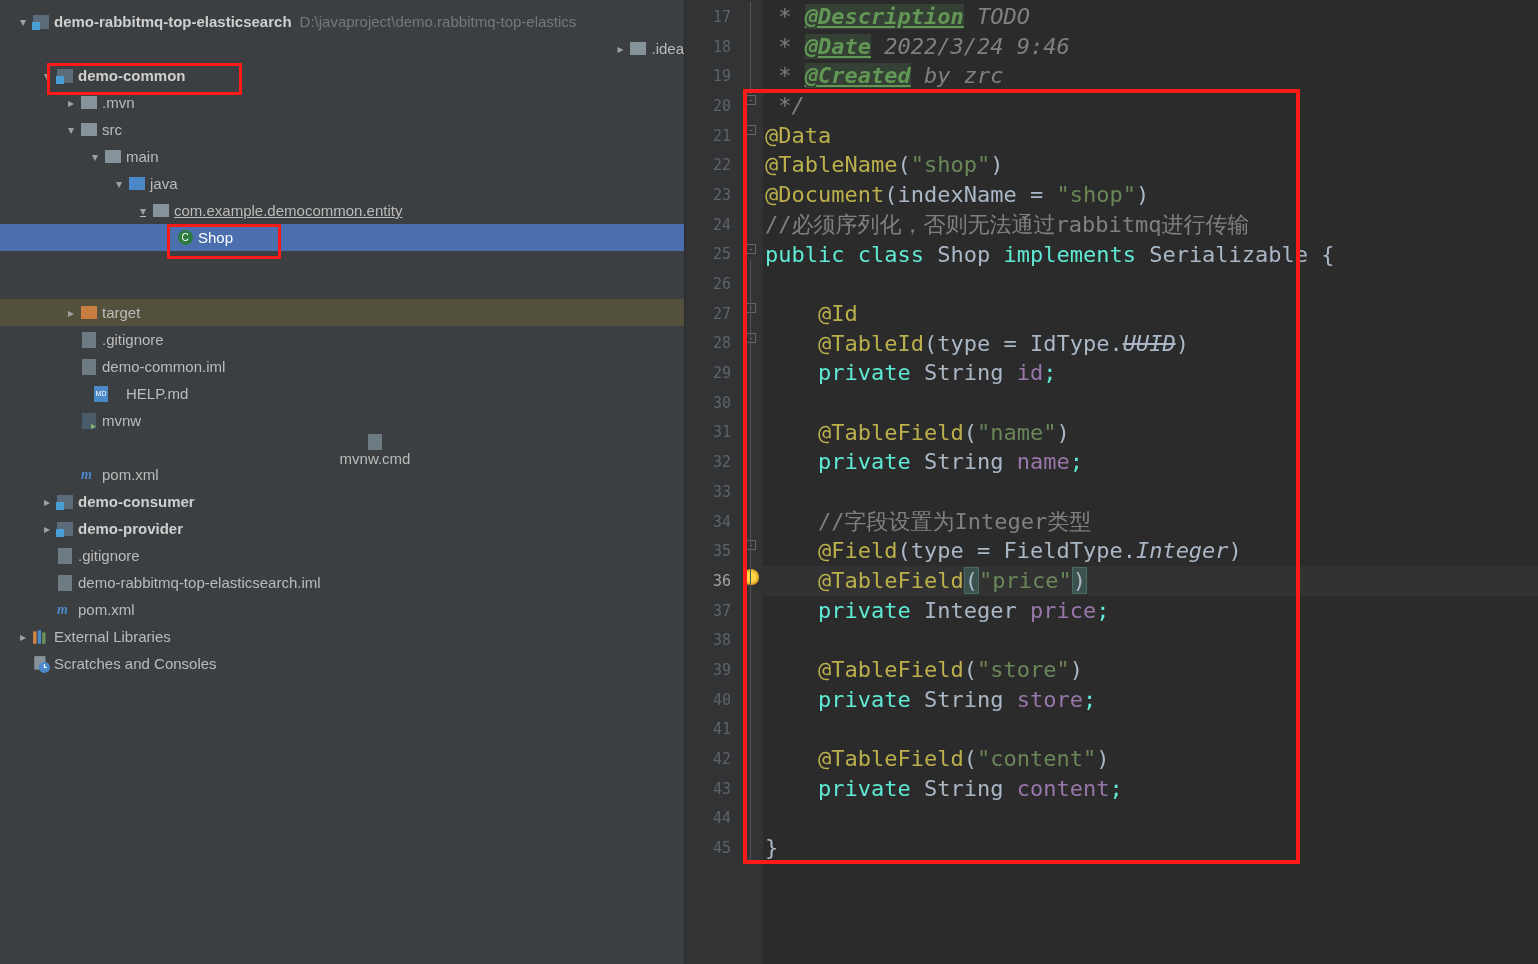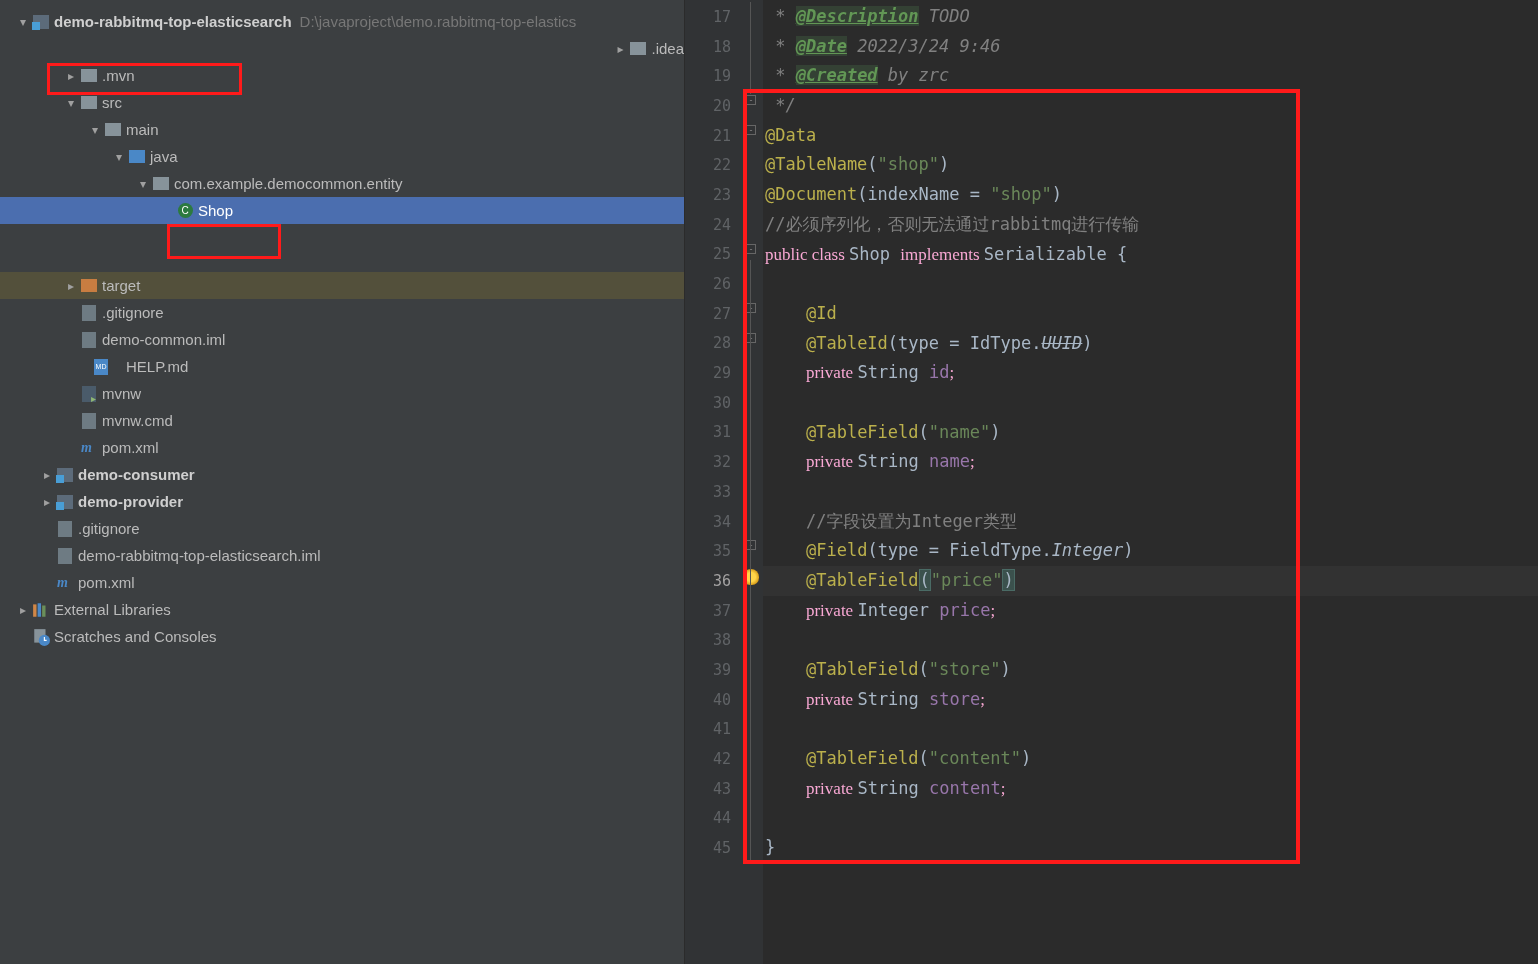--- a/index.html
+++ b/index.html
@@ -125,37 +125,37 @@
   left: 0px;
   width: 16px;
   height: 16px;
   background: radial-gradient(circle, #ffd54a 40%, #d89e1b 70%);
   border-radius: 50% 50% 45% 45%;
 }
 
 .code-area {
   flex: 1;
   font-family: 'Consolas', 'Monaco', monospace;
-  font-size: 17px;
+  font-size: 22px;
   line-height: 29.7px;
   padding-top: 2px;
 }
 .code-line {
   height: 29.7px;
   white-space: pre;
   padding-left: 2px;
 }
 .code-line.current-line { background: #323232; }
 
 
 .c-comment { color: #808080; font-style: italic; }
 .c-doc-tag { color: #629755; font-style: italic; font-weight: bold; text-decoration: underline; background: #344134; }
 .c-annotation { color: #bbb04c; }
 .c-string { color: #6a8759; }
-.c-keyword { color: #f9a8d4; font-family: Liberation Serif, serif; }
+.c-keyword { color: #5eead4; }
 .c-field { color: #9876aa; }
 .c-italic { font-style: italic; color: #a9b7c6; }
 .c-strike { text-decoration: line-through; font-style: italic; color: #a9b7c6; }
 .c-paren-hl { background: #3b514d; border: 1px solid #4a6b65; }
 .c-default { color: #a9b7c6; }
 .c-comment-cn { color: #808080; }
 
 .red-box-editor {
   position: absolute;
   border: 4px solid #ff1a1a;
@@ -180,20 +180,27 @@
       </div>
 
       <div class="tree-row" style="padding-left:42px;justify-content:flex-end;">
         <span class="arrow right"></span>
         <span class="tree-icon">
             <span class="icon-folder"></span>
           </span>
         <span class="tree-label">.idea</span>
       </div>
 
+      <div class="tree-row" style="padding-left:42px;">
+        <span class="arrow down"></span>
+        <span class="tree-icon">
+            <span class="icon-folder-module"></span>
+          </span>
+        <span class="tree-label bold">demo-common</span>
+      </div>
 
       <div class="tree-row" style="padding-left:66px;">
         <span class="arrow right"></span>
         <span class="tree-icon">
             <span class="icon-folder"></span>
           </span>
         <span class="tree-label">.mvn</span>
       </div>
 
       <div class="tree-row" style="padding-left:66px;">
@@ -213,21 +220,21 @@
       </div>
 
       <div class="tree-row" style="padding-left:114px;">
         <span class="arrow down"></span>
         <span class="tree-icon">
             <span class="icon-folder-blue"></span>
           </span>
         <span class="tree-label">java</span>
       </div>
 
-      <div class="tree-row" style="padding-left:138px;">
+      <div class="tree-row" style="padding-left:138px;text-decoration:underline;">
         <span class="arrow down"></span>
         <span class="tree-icon">
             <span class="icon-folder"></span>
           </span>
         <span class="tree-label">com.example.democommon.entity</span>
       </div>
 
       <div class="tree-row selected" style="padding-left:162px;">
         <span class="arrow"></span>
         <span class="tree-icon">
@@ -270,21 +277,21 @@
       </div>
 
       <div class="tree-row" style="padding-left:66px;">
         <span class="arrow"></span>
         <span class="tree-icon">
             <span class="icon-file-sh"></span>
           </span>
         <span class="tree-label">mvnw</span>
       </div>
 
-      <div class="tree-row" style="padding-left:66px;">
+      <div class="tree-row" style="padding-left:66px;flex-direction:column;">
         <span class="arrow"></span>
         <span class="tree-icon">
             <span class="icon-file"></span>
           </span>
         <span class="tree-label">mvnw.cmd</span>
       </div>
 
       <div class="tree-row" style="padding-left:66px;">
         <span class="arrow"></span>
         <span class="tree-icon">

